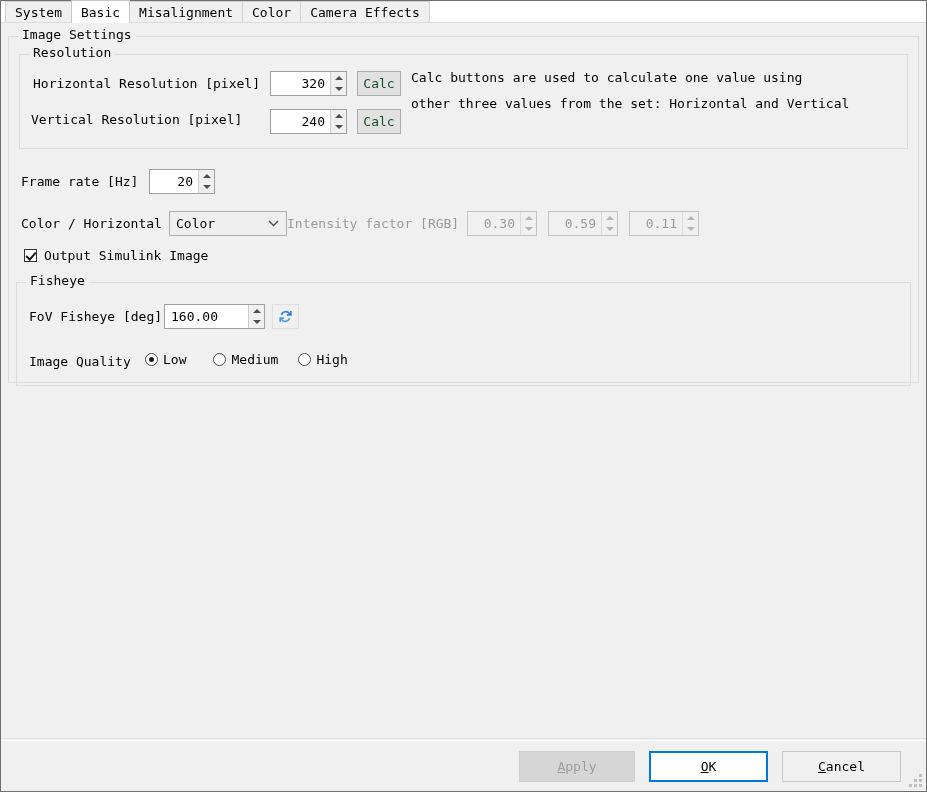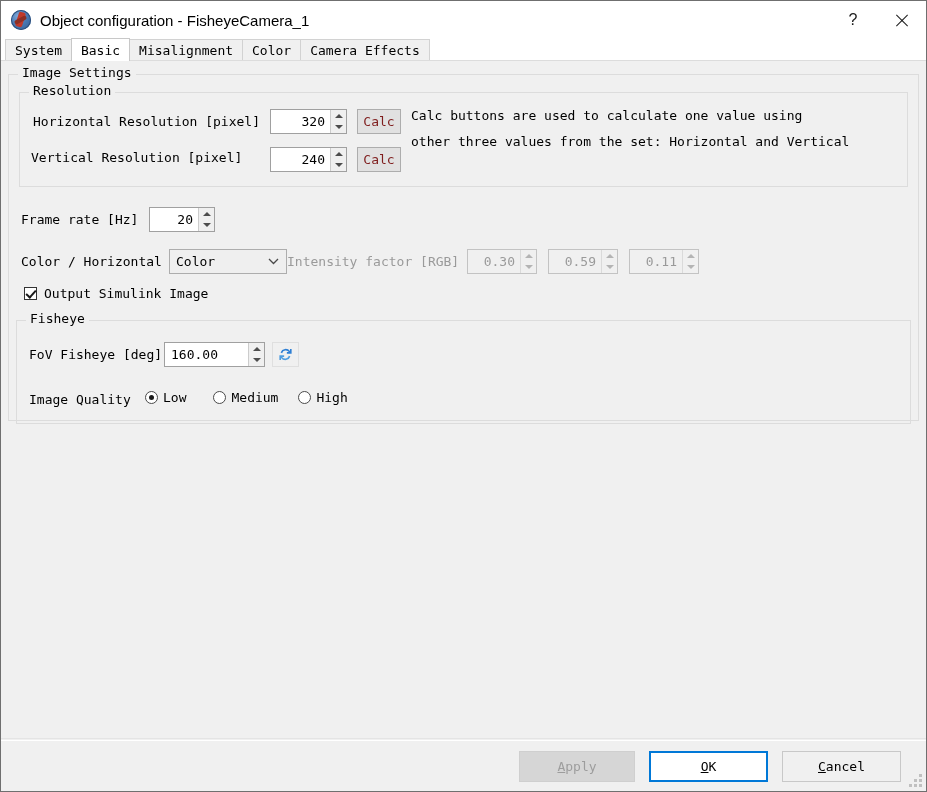--- a/index.html
+++ b/index.html
@@ -204,21 +204,21 @@
   .spin.disabled .arrows .ar.up .tri   { border-bottom-color: #b4b4b4; }
   .spin.disabled .arrows .ar.down .tri { border-top-color: #b4b4b4; }
 
   
   .btn {
     position: absolute;
     box-sizing: border-box;
     background: #e1e1e1;
     border: 1px solid #adadad;
     display: flex; align-items: center; justify-content: center;
-    font-size: 13px; color: #7f1d1d;
+    font-size: 13px; color: #14532d;
     white-space: nowrap;
     user-select: none;
   }
   .btn.flat {
     background: #f0f0f0;
     border: 1px solid #dfdfdf;
   }
 
   
   .refresh-ico { width: 17px; height: 17px; display: block; }
@@ -328,32 +328,20 @@
   }
   .grip i {
     position: absolute; width: 3px; height: 3px; background: #c0c0c0;
   }
 </style>
 </head>
 <body>
 
 <div class="window">
 
-  <div class="titlebar">
-    <div class="app-icon"></div>
-    <div class="title-text">Object configuration - FisheyeCamera_1</div>
-    <div class="title-buttons">
-      <div class="title-btn">
-        <span>?</span>
-      </div>
-      <div class="title-btn close">
-        <span class="glyph-x"></span>
-      </div>
-    </div>
-  </div>
 
   <div class="tabstrip">
     <div class="tab">
       <span>System</span>
     </div>
     <div class="tab active">
       <span>Basic</span>
     </div>
     <div class="tab">
       <span>Misalignment</span>

